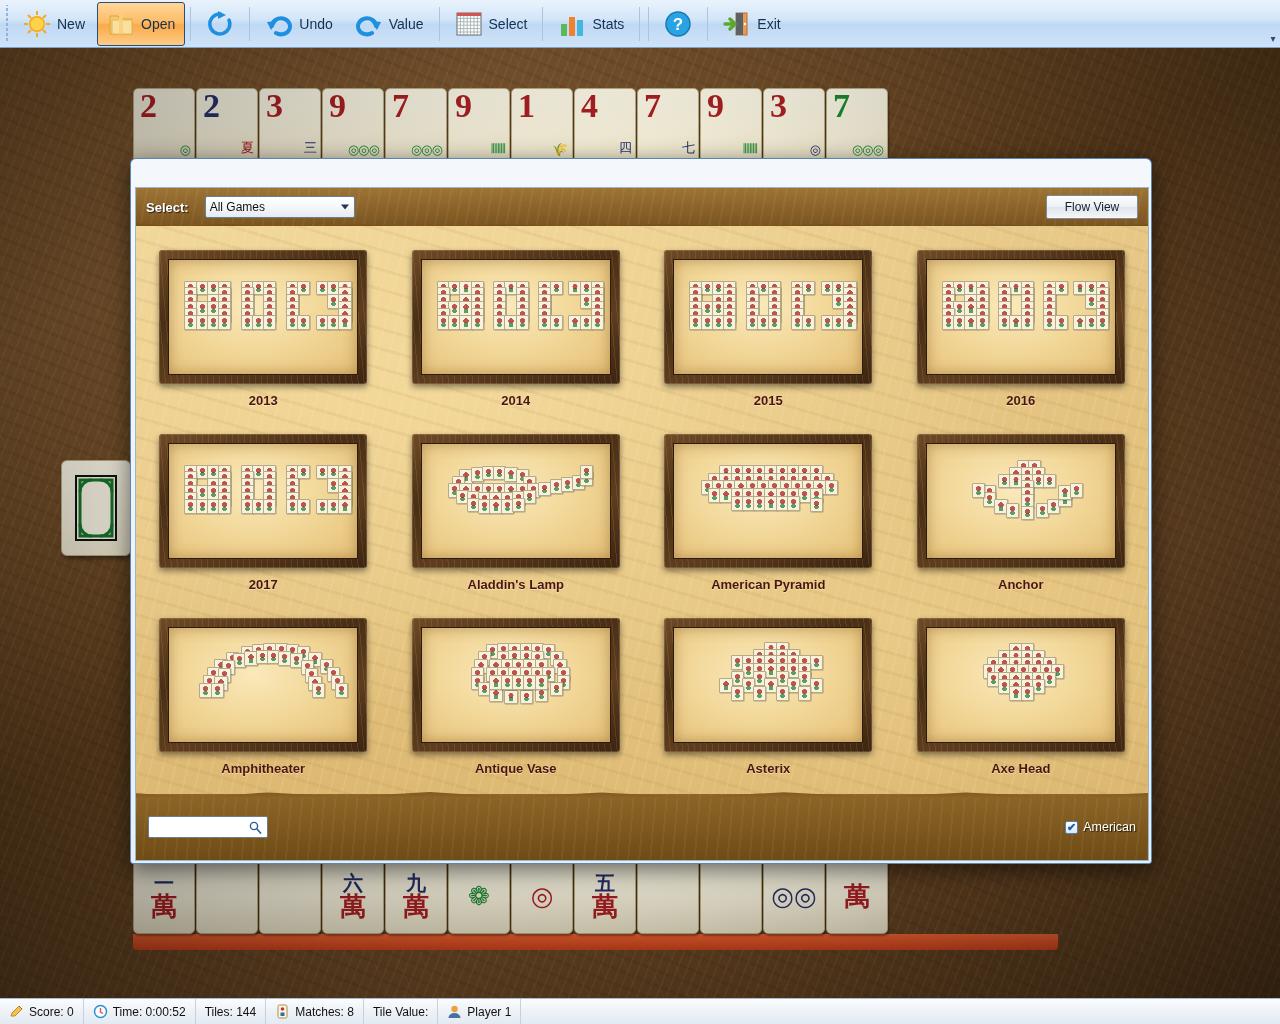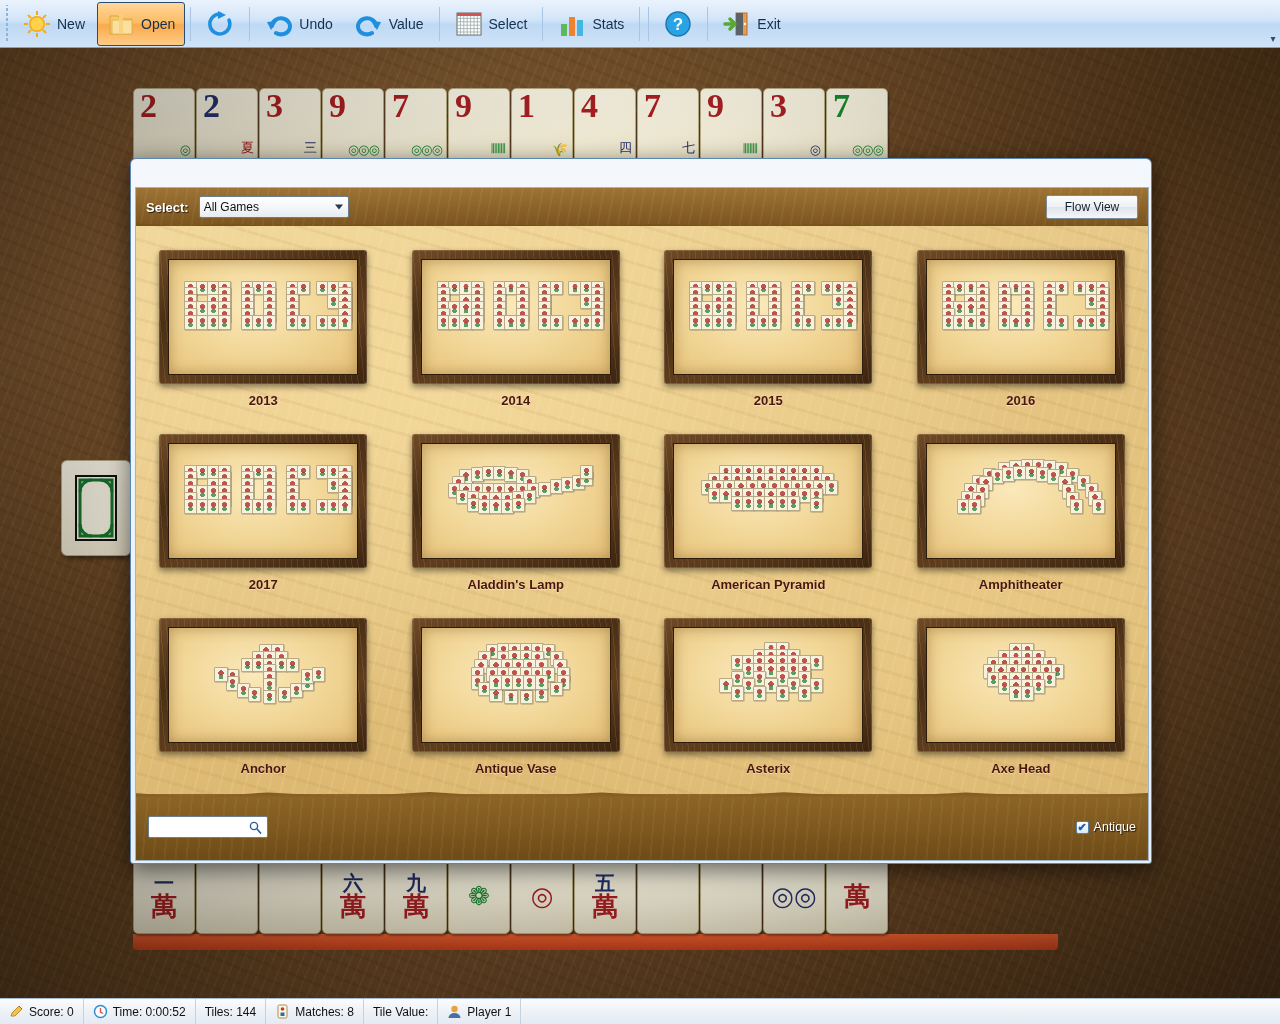--- a/index.html
+++ b/index.html
@@ -136,21 +136,21 @@
       linear-gradient(180deg,#9d7435 0%,#8a6229 55%,#7a541f 100%);
     display: flex; align-items: center; padding: 0 10px;
   }
   #filter-bar::after {
     content: ""; position: absolute; left: 0; right: 0; bottom: -3px; height: 6px;
     background: linear-gradient(180deg,#7a541f, #6d4a18);
     clip-path: polygon(0 0,4% 60%,9% 10%,15% 70%,22% 20%,29% 75%,36% 15%,44% 65%,52% 12%,60% 70%,68% 18%,76% 72%,84% 14%,92% 66%,100% 20%,100% 100%,0 100%);
   }
   #select-label {
     font-size: 13px; font-weight: bold; color: #fff;
-    text-shadow: 1px 1px 1px rgba(0,0,0,0.7); margin-right: 10px;
+    text-shadow: 1px 1px 1px rgba(0,0,0,0.7); margin-right: 16px;
   }
   #game-filter-select {
     width: 150px; height: 22px; border: 1px solid #6b7f92; border-radius: 2px;
     background: linear-gradient(180deg,#ffffff 0%,#f2f5f8 60%,#e6ebf0 100%);
     display: flex; align-items: center; padding: 0 4px; font-size: 12px; color: #111;
     cursor: pointer; position: relative;
   }
   #select-arrow {
     position: absolute; right: 5px; top: 50%; transform: translateY(-50%);
     width: 0; height: 0; border-left: 4px solid transparent;
@@ -943,20 +943,51 @@
                 <span class="mini-tile" style="left: 54%; top: 46%; width: 7%; height: 13%;"></span>
                 <span class="mini-tile" style="left: 60%; top: 46%; width: 7%; height: 13%;"></span>
                 <span class="mini-tile" style="left: 72%; top: 47%; width: 7%; height: 13%;"></span>
               </div>
             </div>
             <div class="thumb-label">American Pyramid</div>
           </div>
           <div class="thumb-cell">
             <div class="thumb-frame">
               <div class="thumb-inner">
+                <span class="mini-tile" style="left: 48%; top: 14%; width: 7%; height: 13%;"></span>
+                <span class="mini-tile" style="left: 54%; top: 14%; width: 7%; height: 13%;"></span>
+                <span class="mini-tile" style="left: 44%; top: 20%; width: 7%; height: 13%;"></span>
+                <span class="mini-tile" style="left: 50%; top: 20%; width: 7%; height: 13%;"></span>
+                <span class="mini-tile" style="left: 56%; top: 20%; width: 7%; height: 13%;"></span>
+                <span class="mini-tile" style="left: 38%; top: 26%; width: 7%; height: 13%;"></span>
+                <span class="mini-tile" style="left: 44%; top: 26%; width: 7%; height: 13%;"></span>
+                <span class="mini-tile" style="left: 50%; top: 26%; width: 7%; height: 13%;"></span>
+                <span class="mini-tile" style="left: 56%; top: 26%; width: 7%; height: 13%;"></span>
+                <span class="mini-tile" style="left: 62%; top: 26%; width: 7%; height: 13%;"></span>
+                <span class="mini-tile" style="left: 50%; top: 32%; width: 7%; height: 13%;"></span>
+                <span class="mini-tile" style="left: 50%; top: 38%; width: 7%; height: 13%;"></span>
+                <span class="mini-tile" style="left: 50%; top: 44%; width: 7%; height: 13%;"></span>
+                <span class="mini-tile" style="left: 30%; top: 36%; width: 7%; height: 13%;"></span>
+                <span class="mini-tile" style="left: 30%; top: 42%; width: 7%; height: 13%;"></span>
+                <span class="mini-tile" style="left: 36%; top: 48%; width: 7%; height: 13%;"></span>
+                <span class="mini-tile" style="left: 42%; top: 52%; width: 7%; height: 13%;"></span>
+                <span class="mini-tile" style="left: 50%; top: 54%; width: 7%; height: 13%;"></span>
+                <span class="mini-tile" style="left: 58%; top: 52%; width: 7%; height: 13%;"></span>
+                <span class="mini-tile" style="left: 64%; top: 48%; width: 7%; height: 13%;"></span>
+                <span class="mini-tile" style="left: 70%; top: 42%; width: 7%; height: 13%;"></span>
+                <span class="mini-tile" style="left: 70%; top: 36%; width: 7%; height: 13%;"></span>
+                <span class="mini-tile" style="left: 24%; top: 34%; width: 7%; height: 13%;"></span>
+                <span class="mini-tile" style="left: 76%; top: 34%; width: 7%; height: 13%;"></span>
+              </div>
+            </div>
+            <div class="thumb-label">Anchor</div>
+          </div>
+          <div class="thumb-cell">
+            <div class="thumb-frame">
+              <div class="thumb-inner">
                 <span class="mini-tile" style="left: 38%; top: 16%; width: 7%; height: 13%;"></span>
                 <span class="mini-tile" style="left: 44%; top: 14%; width: 7%; height: 13%;"></span>
                 <span class="mini-tile" style="left: 50%; top: 13%; width: 7%; height: 13%;"></span>
                 <span class="mini-tile" style="left: 56%; top: 13%; width: 7%; height: 13%;"></span>
                 <span class="mini-tile" style="left: 62%; top: 14%; width: 7%; height: 13%;"></span>
                 <span class="mini-tile" style="left: 68%; top: 16%; width: 7%; height: 13%;"></span>
                 <span class="mini-tile" style="left: 30%; top: 21%; width: 7%; height: 13%;"></span>
                 <span class="mini-tile" style="left: 74%; top: 21%; width: 7%; height: 13%;"></span>
                 <span class="mini-tile" style="left: 24%; top: 27%; width: 7%; height: 13%;"></span>
                 <span class="mini-tile" style="left: 80%; top: 27%; width: 7%; height: 13%;"></span>
@@ -976,51 +1007,20 @@
                 <span class="mini-tile" style="left: 70%; top: 28%; width: 7%; height: 13%;"></span>
                 <span class="mini-tile" style="left: 26%; top: 35%; width: 7%; height: 13%;"></span>
                 <span class="mini-tile" style="left: 72%; top: 35%; width: 7%; height: 13%;"></span>
                 <span class="mini-tile" style="left: 24%; top: 42%; width: 7%; height: 13%;"></span>
                 <span class="mini-tile" style="left: 74%; top: 42%; width: 7%; height: 13%;"></span>
                 <span class="mini-tile" style="left: 22%; top: 48%; width: 7%; height: 13%;"></span>
                 <span class="mini-tile" style="left: 76%; top: 48%; width: 7%; height: 13%;"></span>
               </div>
             </div>
             <div class="thumb-label">Amphitheater</div>
-          </div>
-          <div class="thumb-cell">
-            <div class="thumb-frame">
-              <div class="thumb-inner">
-                <span class="mini-tile" style="left: 48%; top: 14%; width: 7%; height: 13%;"></span>
-                <span class="mini-tile" style="left: 54%; top: 14%; width: 7%; height: 13%;"></span>
-                <span class="mini-tile" style="left: 44%; top: 20%; width: 7%; height: 13%;"></span>
-                <span class="mini-tile" style="left: 50%; top: 20%; width: 7%; height: 13%;"></span>
-                <span class="mini-tile" style="left: 56%; top: 20%; width: 7%; height: 13%;"></span>
-                <span class="mini-tile" style="left: 38%; top: 26%; width: 7%; height: 13%;"></span>
-                <span class="mini-tile" style="left: 44%; top: 26%; width: 7%; height: 13%;"></span>
-                <span class="mini-tile" style="left: 50%; top: 26%; width: 7%; height: 13%;"></span>
-                <span class="mini-tile" style="left: 56%; top: 26%; width: 7%; height: 13%;"></span>
-                <span class="mini-tile" style="left: 62%; top: 26%; width: 7%; height: 13%;"></span>
-                <span class="mini-tile" style="left: 50%; top: 32%; width: 7%; height: 13%;"></span>
-                <span class="mini-tile" style="left: 50%; top: 38%; width: 7%; height: 13%;"></span>
-                <span class="mini-tile" style="left: 50%; top: 44%; width: 7%; height: 13%;"></span>
-                <span class="mini-tile" style="left: 30%; top: 36%; width: 7%; height: 13%;"></span>
-                <span class="mini-tile" style="left: 30%; top: 42%; width: 7%; height: 13%;"></span>
-                <span class="mini-tile" style="left: 36%; top: 48%; width: 7%; height: 13%;"></span>
-                <span class="mini-tile" style="left: 42%; top: 52%; width: 7%; height: 13%;"></span>
-                <span class="mini-tile" style="left: 50%; top: 54%; width: 7%; height: 13%;"></span>
-                <span class="mini-tile" style="left: 58%; top: 52%; width: 7%; height: 13%;"></span>
-                <span class="mini-tile" style="left: 64%; top: 48%; width: 7%; height: 13%;"></span>
-                <span class="mini-tile" style="left: 70%; top: 42%; width: 7%; height: 13%;"></span>
-                <span class="mini-tile" style="left: 70%; top: 36%; width: 7%; height: 13%;"></span>
-                <span class="mini-tile" style="left: 24%; top: 34%; width: 7%; height: 13%;"></span>
-                <span class="mini-tile" style="left: 76%; top: 34%; width: 7%; height: 13%;"></span>
-              </div>
-            </div>
-            <div class="thumb-label">Anchor</div>
           </div>
           <div class="thumb-cell">
             <div class="thumb-frame">
               <div class="thumb-inner">
                 <span class="mini-tile" style="left: 34%; top: 14%; width: 7%; height: 13%;"></span>
                 <span class="mini-tile" style="left: 40%; top: 13%; width: 7%; height: 13%;"></span>
                 <span class="mini-tile" style="left: 46%; top: 13%; width: 7%; height: 13%;"></span>
                 <span class="mini-tile" style="left: 52%; top: 13%; width: 7%; height: 13%;"></span>
                 <span class="mini-tile" style="left: 58%; top: 13%; width: 7%; height: 13%;"></span>
                 <span class="mini-tile" style="left: 64%; top: 14%; width: 7%; height: 13%;"></span>
@@ -1148,21 +1148,21 @@
         <input id="search-input" type="text" placeholder="" style="">
         <svg width="13" height="13" viewBox="0 0 13 13">
           <circle cx="5" cy="5" r="3.6" fill="none" stroke="#2a5d9e" stroke-width="1.4"></circle>
           <line x1="7.8" y1="7.8" x2="12" y2="12.6" stroke="#2a5d9e" stroke-width="1.6"></line>
         </svg>
       </div>
 
 
       <div id="animated-wrap">
         <span id="animated-checkbox">✔</span>
-        <span id="animated-label">Antique</span>
+        <span id="animated-label">American</span>
       </div>
     </div>
   </div>
 </div>
 
 <div id="statusbar">
   <div id="statusbar-cells" style="display:flex;">
       <div class="sb-cell">
         <span class="sb-ico"><svg viewBox="0 0 15 15" width="15" height="15">
             <path d="M2 12 L3 9 L10 2 L13 5 L6 12 Z" fill="#f2c14e" stroke="#b9902c"></path>

